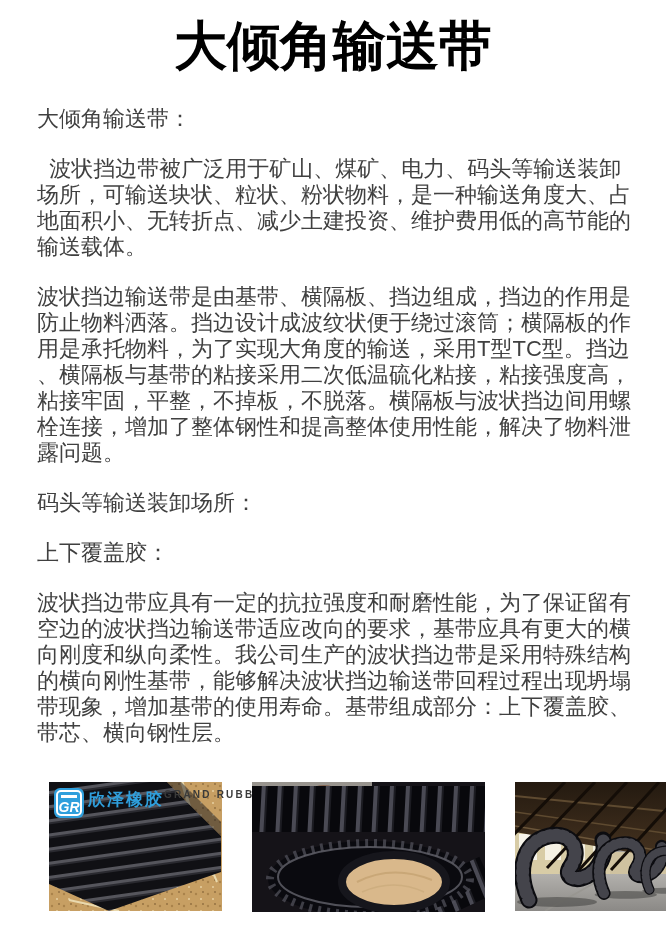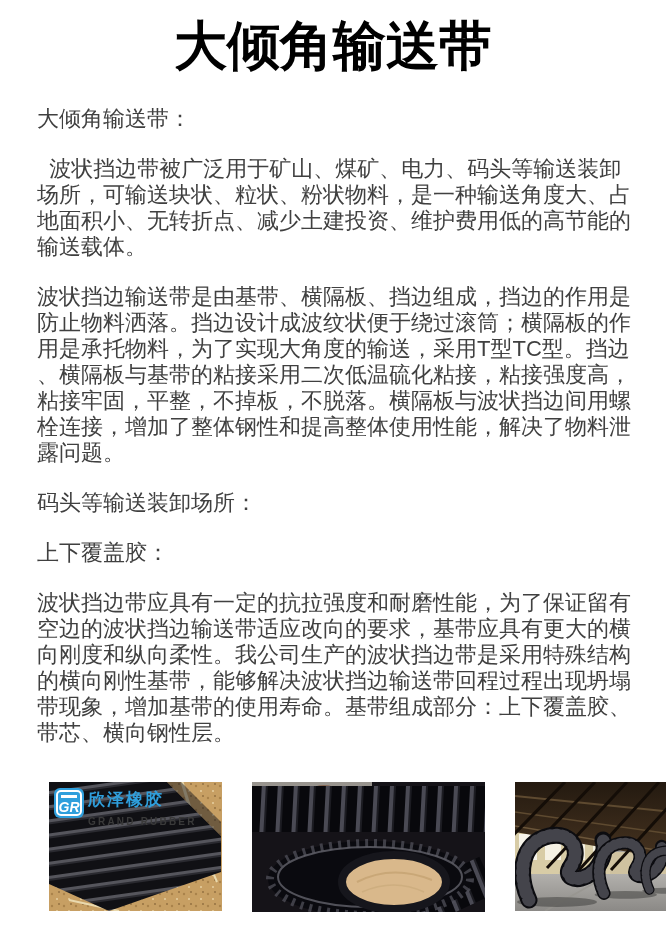--- a/index.html
+++ b/index.html
@@ -46,21 +46,21 @@
   .photo { position: relative; margin: 12px; padding: 0; }
   .photo svg { display: block; }
 
   .logo-overlay {
     position: absolute;
     left: 5px; top: 6px;
     display: flex;
     align-items: flex-start;
     gap: 4px;
   }
-  .logo-text { display: flex; flex-direction: column; padding-top: 2px; gap: 8px; }
+  .logo-text { display: flex; padding-top: 2px; }
   .logo-cn {
     font-size: 17px;
     font-weight: 700;
     letter-spacing: 2px;
     color: #2f9fdc;
     line-height: 19px;
     white-space: nowrap;
   }
   .logo-en {
     font-size: 10px;

